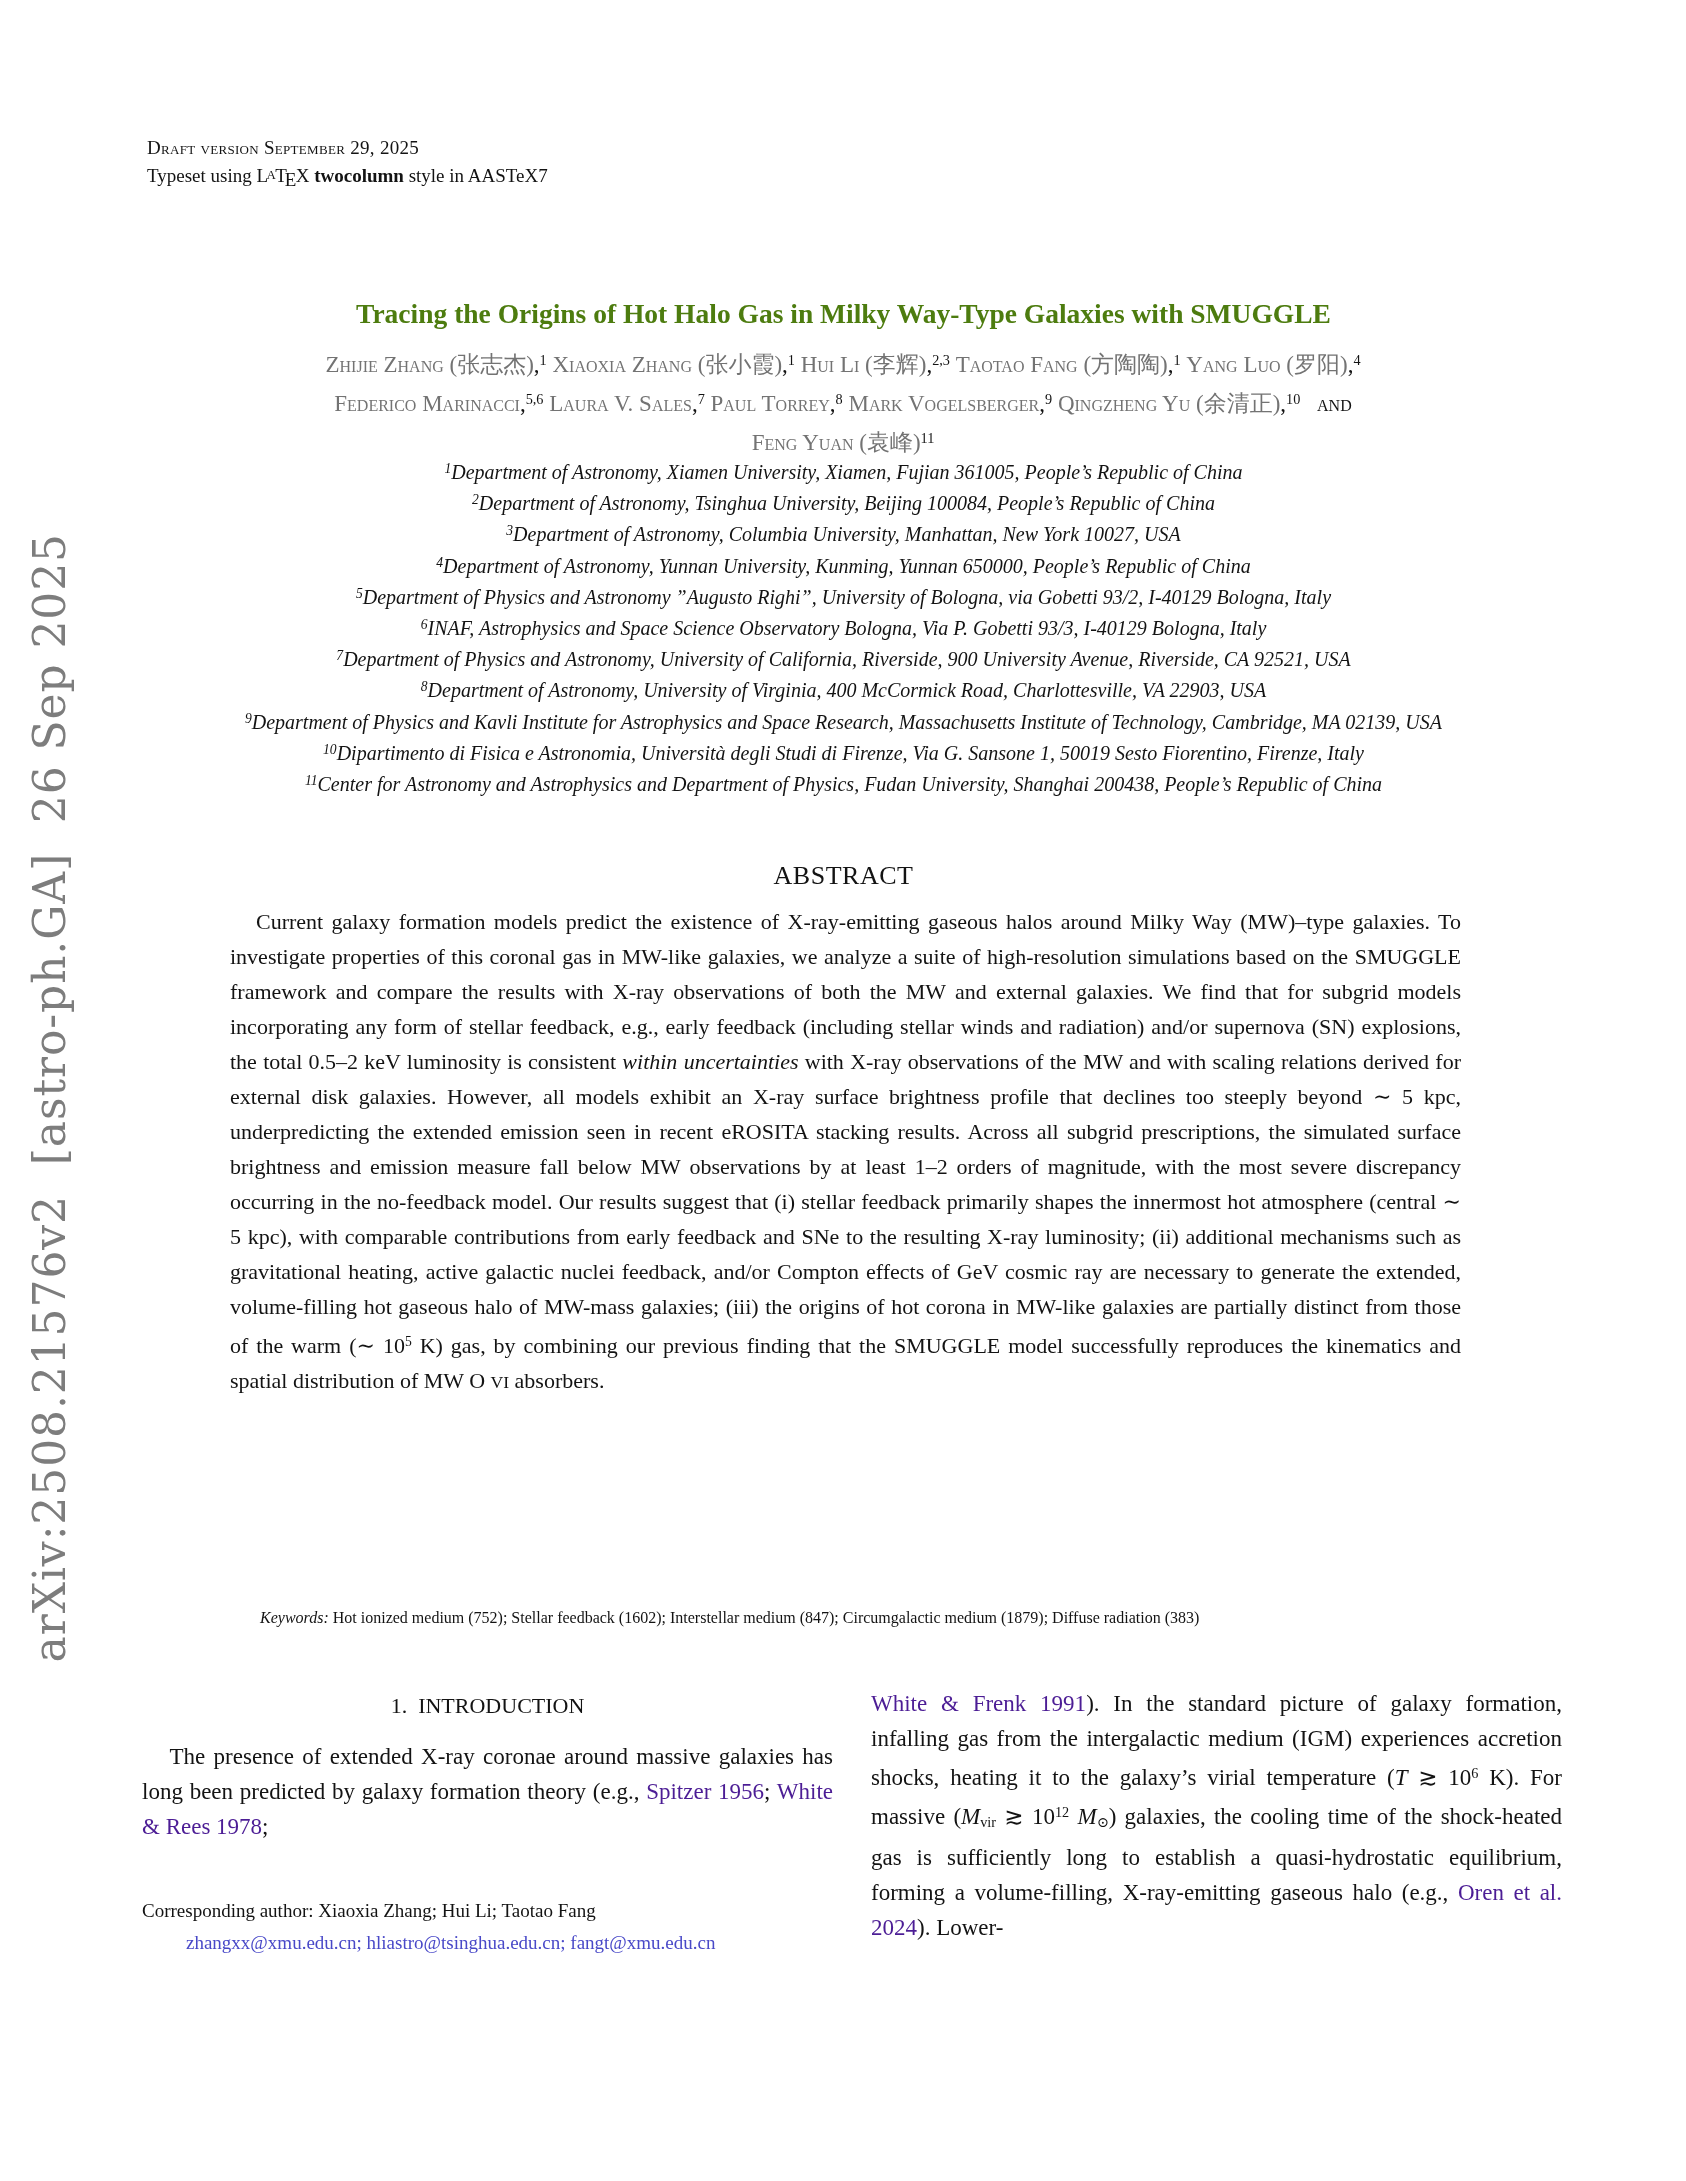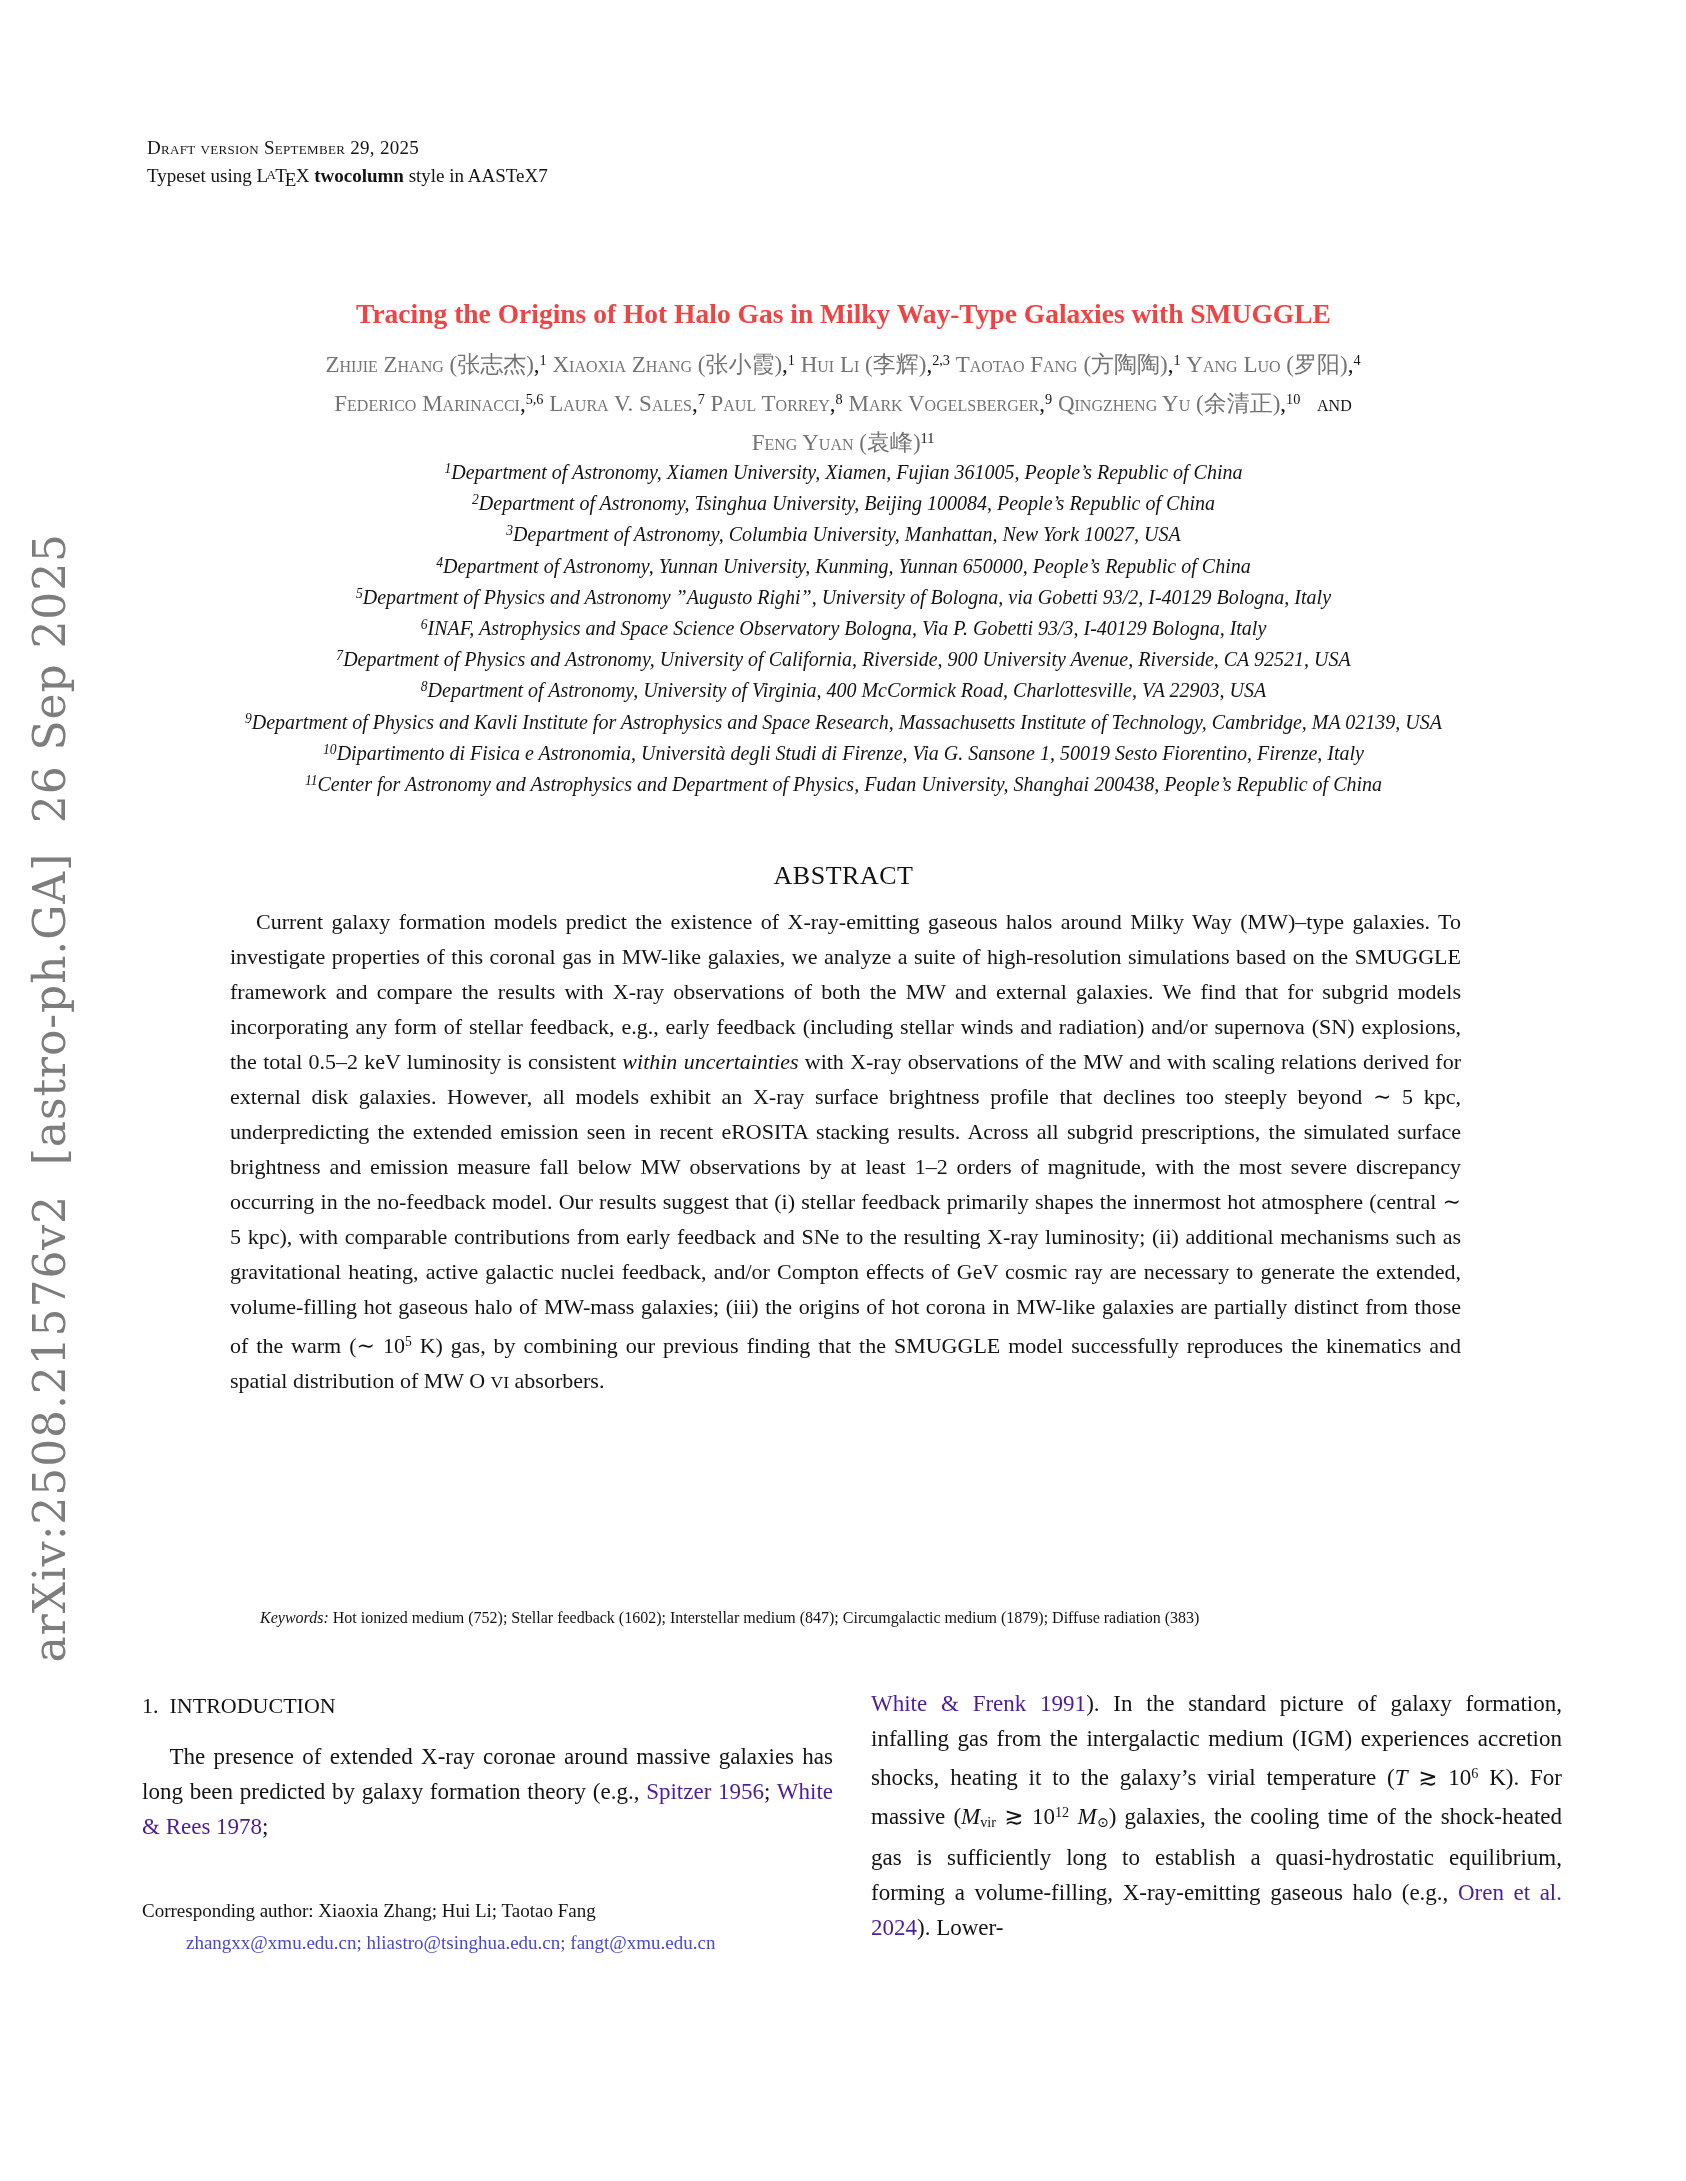--- a/index.html
+++ b/index.html
@@ -17,40 +17,40 @@
   .arxiv-banner .vtext{
     writing-mode:vertical-rl;transform:rotate(180deg);
     font-family:"DejaVu Serif","Liberation Serif",serif;
     font-size:44px;color:#7d7d7d;white-space:pre;letter-spacing:0.9px;
   }
   
   .draft-header{position:absolute;left:147px;top:134px;font-size:19px;line-height:27px;font-family:Liberation Serif, serif;}
   .draft-line{font-variant:small-caps;letter-spacing:0.3px;}
   
   .paper-title{position:absolute;left:129px;top:298px;width:1429px;
-    text-align:center;font-size:27.5px;font-weight:700;color:#ef4444;}
+    text-align:center;font-size:27.5px;font-weight:700;color:#4d7c0f;}
   
   .author-block{position:absolute;left:101px;top:343px;width:1484px;
     text-align:center;font-size:23px;line-height:34px;}
   
   .affil-block{position:absolute;left:127px;top:455px;width:1433px;
     text-align:center;font-size:20px;line-height:28.5px;}
   .affil-line{font-style:italic;}
   
   .abstract-heading{position:absolute;left:129px;top:861px;width:1429px;
     text-align:center;font-size:26px;letter-spacing:0.5px;}
   .abstract-body{position:absolute;left:230px;top:904px;width:1231px;
     font-size:22px;line-height:35px;text-align:justify;text-indent:26px;}
   
   .keywords-block{position:absolute;left:260px;top:1598px;width:1180px;
     font-size:16px;line-height:40px;text-align:justify;
     padding-left:142px;text-indent:-142px;box-sizing:border-box;}
   
   .section-heading{position:absolute;left:142px;top:1693px;width:691px;
-    text-align:left;font-size:22px;white-space:pre;}
+    text-align:center;font-size:22px;white-space:pre;}
   .left-paragraph{position:absolute;left:142px;top:1739px;width:691px;
     font-size:23px;line-height:35px;text-align:justify;text-indent:27.5px;}
   .right-paragraph{position:absolute;left:871px;top:1686px;width:691px;
     font-size:23px;line-height:35px;text-align:justify;}
   
   .corr-block{position:absolute;left:142px;top:1895px;width:691px;
     font-size:19px;line-height:32px;}
   
   .seg-plain{}
   .seg-name{color:#737373;font-variant:small-caps;}

